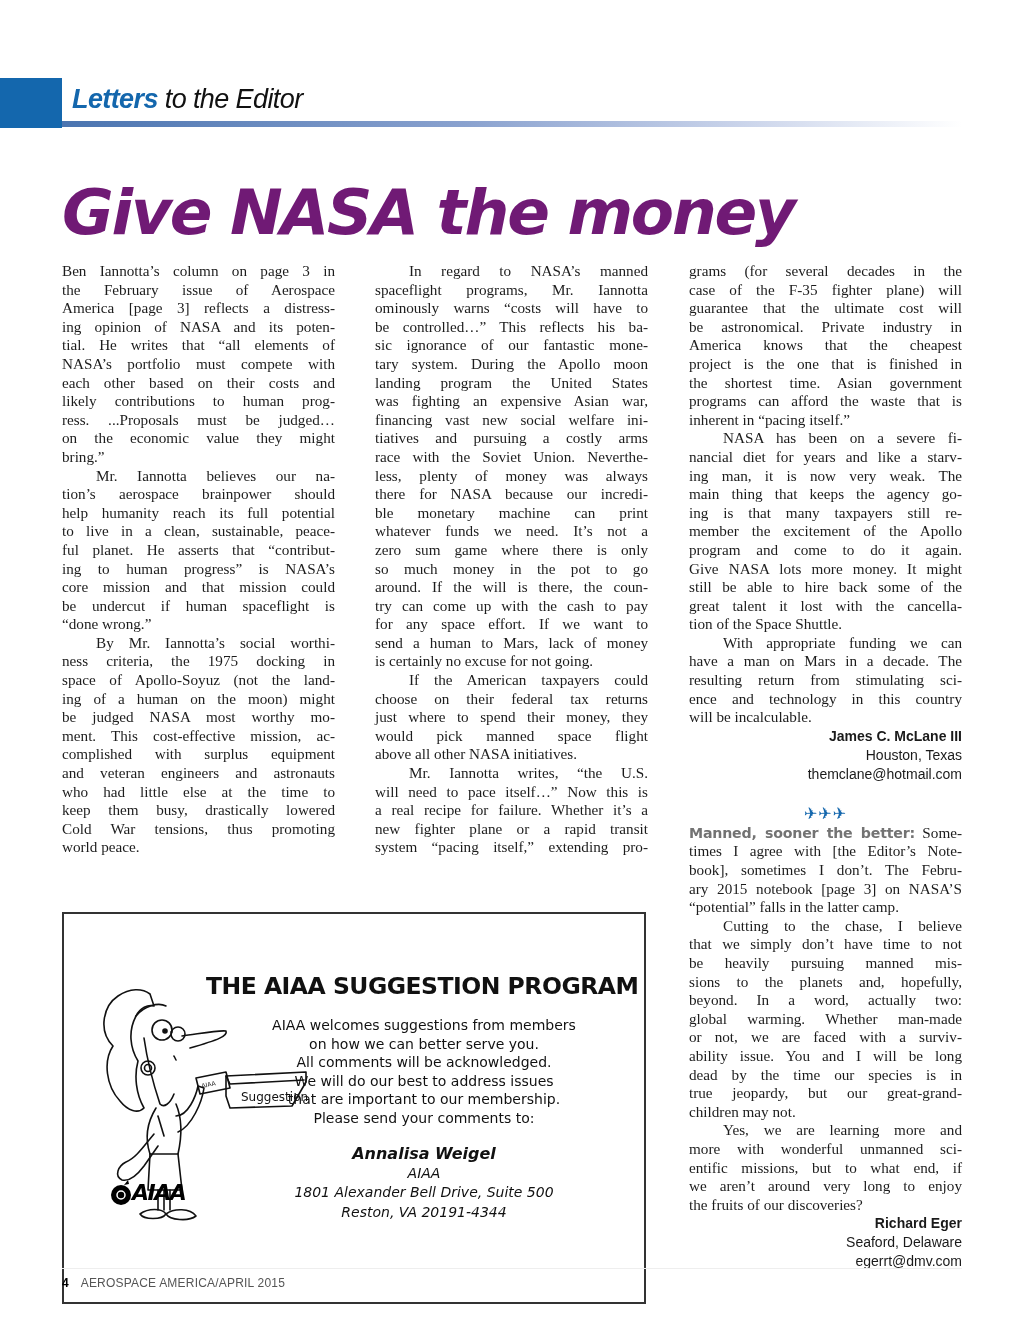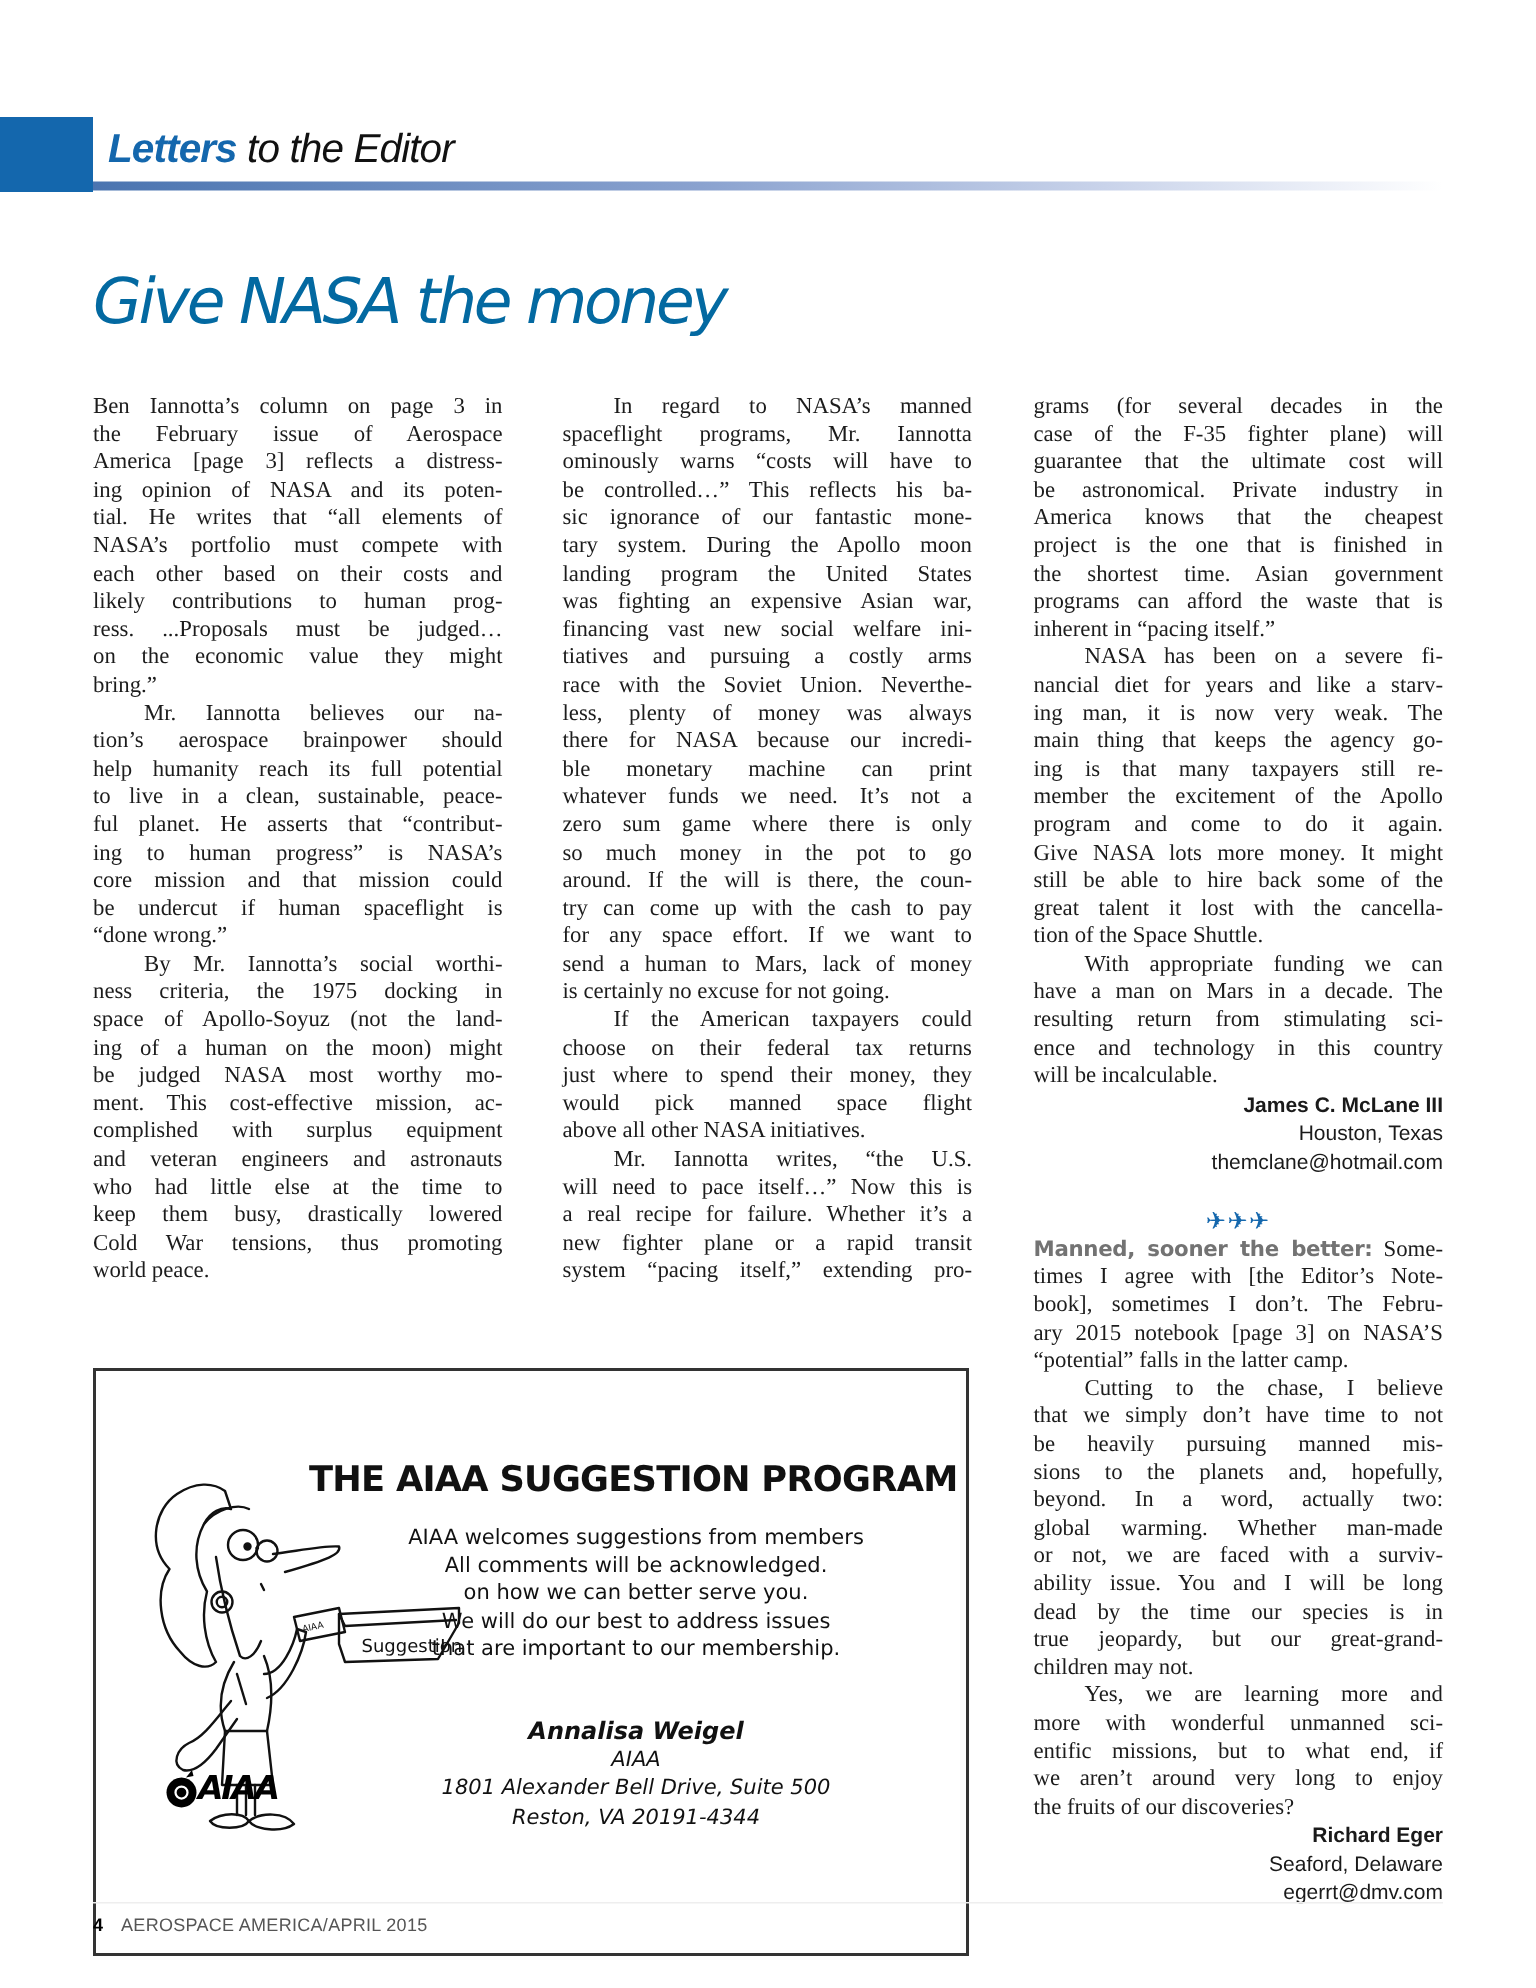--- a/index.html
+++ b/index.html
@@ -4,21 +4,21 @@
 <style>
   html, body { margin: 0; padding: 0; background: #ffffff; }
   body { width: 1024px; height: 1325px; position: relative; overflow: hidden; font-family: "Liberation Serif", "DejaVu Serif", serif; color: #1c1c1c; }
 
   .section-bar { position: absolute; left: 0; top: 78px; width: 1024px; height: 50px; }
   .section-bar .blue-block { position: absolute; left: 0; top: 0; width: 62px; height: 50px; background: #1467ad; }
   .section-bar .rule { position: absolute; left: 62px; top: 43px; width: 900px; height: 6px; background: linear-gradient(to right, #4a74b0 0%, #8aa2cf 45%, #c9d3ea 75%, rgba(255,255,255,0) 100%); }
   .section-bar .label { position: absolute; left: 72px; top: 6px; font-family: "Liberation Sans", "DejaVu Sans", sans-serif; font-style: italic; font-size: 27px; letter-spacing: -0.6px; color: #111; white-space: nowrap; }
   .section-bar .label .strong { color: #1467ad; font-weight: bold; }
 
-  .headline { position: absolute; left: 62px; top: 176px; margin: 0; font-family: "DejaVu Sans", "Liberation Sans", sans-serif; font-weight: normal; font-style: italic; font-size: 42px; letter-spacing: -2.2px; color: #0369a1; white-space: nowrap; }
+  .headline { position: absolute; left: 62px; top: 176px; margin: 0; font-family: "DejaVu Sans", "Liberation Sans", sans-serif; font-weight: bold; font-style: italic; font-size: 63px; letter-spacing: -2.2px; color: #701a75; white-space: nowrap; }
 
   .col { position: absolute; top: 262px; width: 273px; font-size: 15.2px; line-height: 18.6px; }
   .col-1 { left: 62px; }
   .col-2 { left: 375px; }
   .col-3 { left: 689px; }
 
   .ln { display: block; text-align: justify; text-align-last: justify; white-space: nowrap; height: 18.6px; overflow: visible; }
   .ln.last { text-align-last: left; }
   .ln.indent { padding-left: 34px; }
 
@@ -182,24 +182,25 @@
     </div>
   <span class="sig name">Richard Eger</span>
   <span class="sig">Seaford, Delaware</span>
   <span class="sig">egerrt@dmv.com</span>
 </div>
 
 <div class="ad-box">
   <div class="ad-title">THE AIAA SUGGESTION PROGRAM</div>
   <div class="ad-body">
     <span>AIAA welcomes suggestions from members</span>
+    <span>on how we can better serve you.</span>
     <span>All comments will be acknowledged.</span>
-    <span>on how we can better serve you.</span>
     <span>We will do our best to address issues</span>
     <span>that are important to our membership.</span>
+    <span>Please send your comments to:</span>
   </div>
   <div class="ad-contact">
     <span class="cname">Annalisa Weigel</span>
     <span>AIAA</span>
     <span>1801 Alexander Bell Drive, Suite 500</span>
     <span>Reston, VA 20191-4344</span>
   </div>
 
   <svg class="ad-illustration" viewBox="0 0 230 250" fill="none" stroke="#111" stroke-width="1.6" stroke-linecap="round" stroke-linejoin="round">
 

